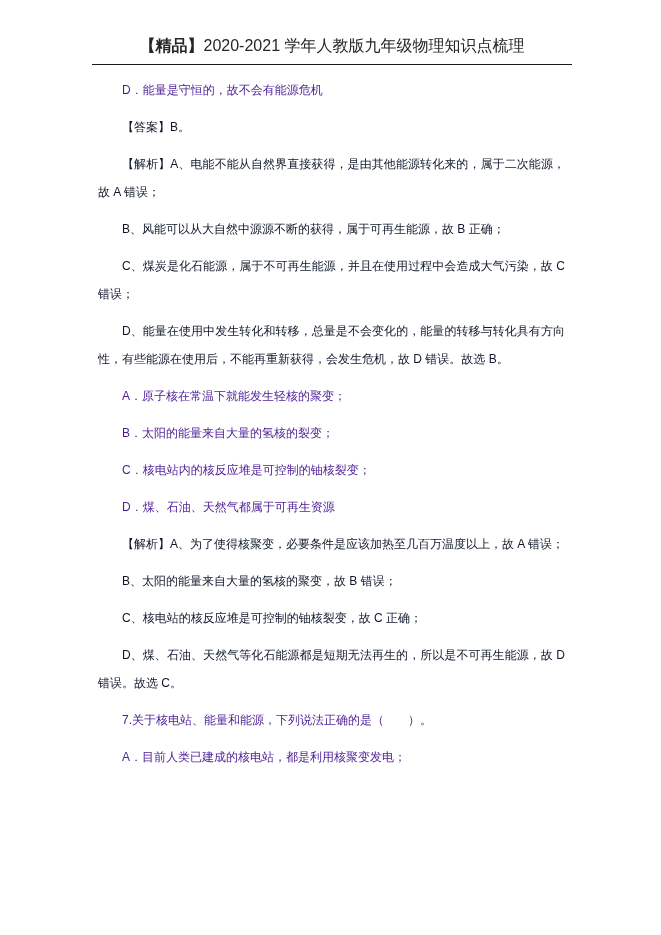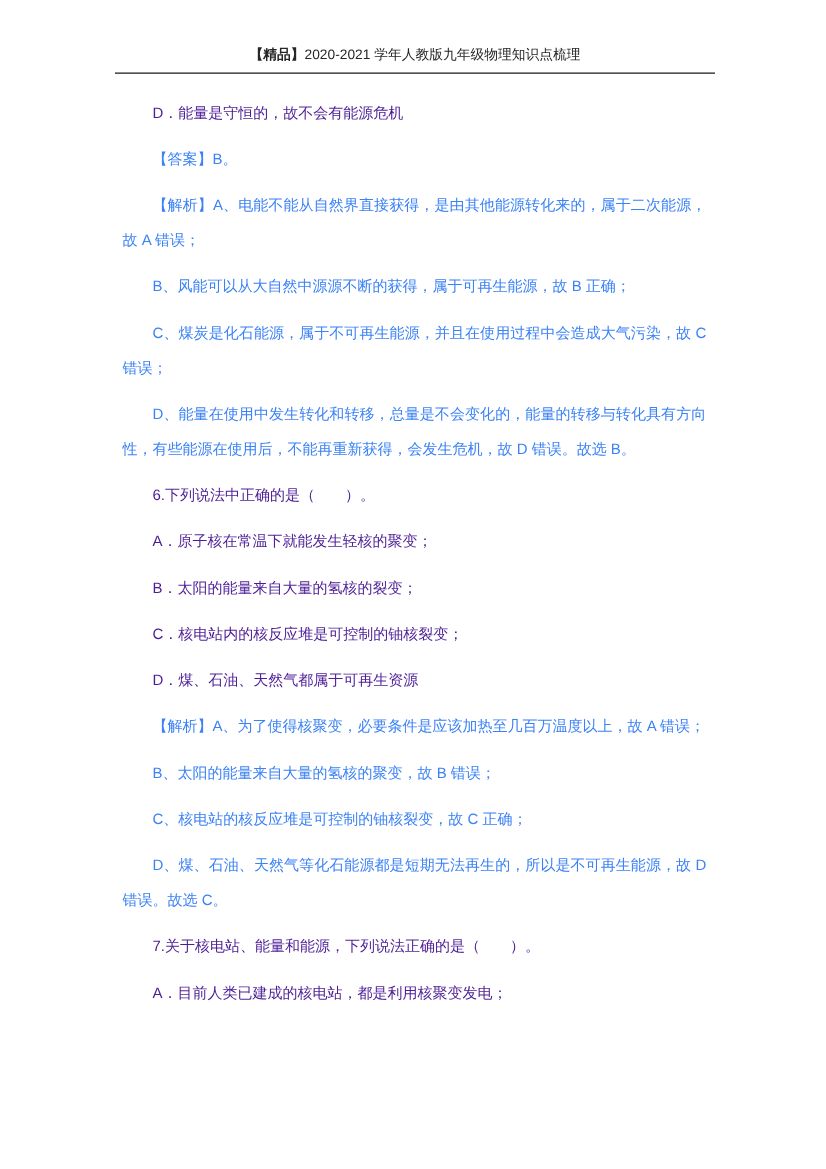--- a/index.html
+++ b/index.html
@@ -13,21 +13,21 @@
     position: relative;
     overflow: hidden;
     font-family: "Liberation Sans", "DejaVu Sans", sans-serif;
   }
   .page-header {
     position: absolute;
     top: 36px;
     left: 92px;
     width: 480px;
     text-align: center;
-    font-size: 11px;
+    font-size: 16px;
     color: #262626;
     border-bottom: 1px solid #1a1a1a;
     padding-bottom: 7px;
     white-space: nowrap;
   }
   .page-header .badge {
     font-weight: bold;
   }
   .doc-body {
     position: absolute;
@@ -37,41 +37,40 @@
     font-size: 12px;
     line-height: 28px;
     text-align: justify;
     color: #000000;
   }
   .doc-body p {
     margin: 0 0 9px 0;
     text-indent: 24px;
   }
   .doc-body p.red {
-    color: #3b82f6;
+    color: #0f172a;
   }
   .doc-body p.black {
     color: #4c1d95;
   }
 </style>
 </head>
 <body>
 
 <header class="page-header">
   <span class="badge">【精品】</span><span>2020-2021 学年人教版九年级物理知识点梳理</span>
 </header>
 
 <main class="doc-body" id="doc-body">
     <p class="black">D．能量是守恒的，故不会有能源危机</p>
     <p class="red">【答案】B。</p>
     <p class="red">【解析】A、电能不能从自然界直接获得，是由其他能源转化来的，属于二次能源，故 A 错误；</p>
     <p class="red">B、风能可以从大自然中源源不断的获得，属于可再生能源，故 B 正确；</p>
     <p class="red">C、煤炭是化石能源，属于不可再生能源，并且在使用过程中会造成大气污染，故 C 错误；</p>
     <p class="red">D、能量在使用中发生转化和转移，总量是不会变化的，能量的转移与转化具有方向性，有些能源在使用后，不能再重新获得，会发生危机，故 D 错误。故选 B。</p>
-    <p class="black">6.下列说法中正确的是（　　）。</p>
     <p class="black">A．原子核在常温下就能发生轻核的聚变；</p>
     <p class="black">B．太阳的能量来自大量的氢核的裂变；</p>
     <p class="black">C．核电站内的核反应堆是可控制的铀核裂变；</p>
     <p class="black">D．煤、石油、天然气都属于可再生资源</p>
     <p class="red">【解析】A、为了使得核聚变，必要条件是应该加热至几百万温度以上，故 A 错误；</p>
     <p class="red">B、太阳的能量来自大量的氢核的聚变，故 B 错误；</p>
     <p class="red">C、核电站的核反应堆是可控制的铀核裂变，故 C 正确；</p>
     <p class="red">D、煤、石油、天然气等化石能源都是短期无法再生的，所以是不可再生能源，故 D 错误。故选 C。</p>
     <p class="black">7.关于核电站、能量和能源，下列说法正确的是（　　）。</p>
     <p class="black">A．目前人类已建成的核电站，都是利用核聚变发电；</p>

